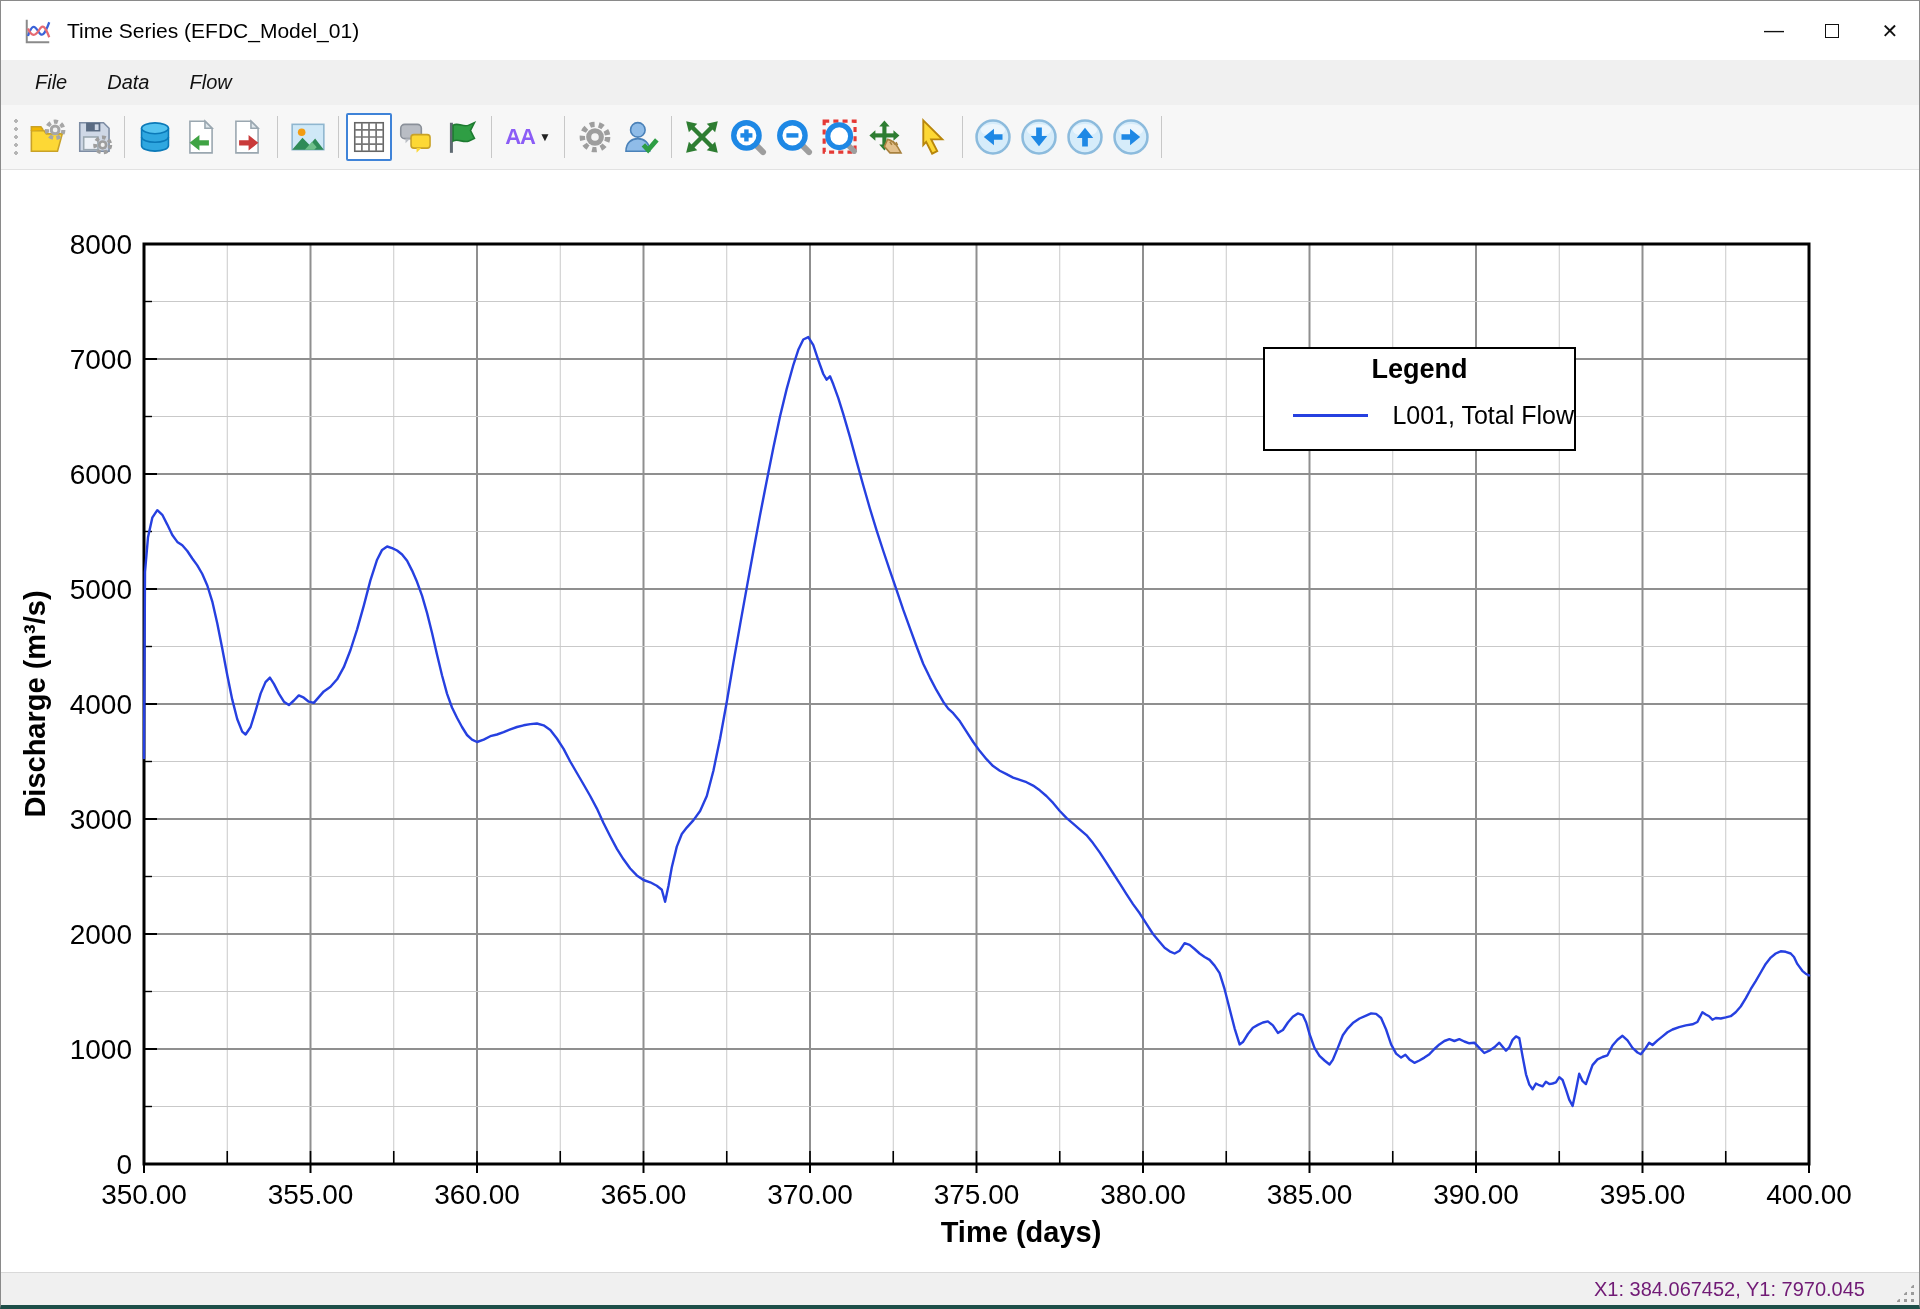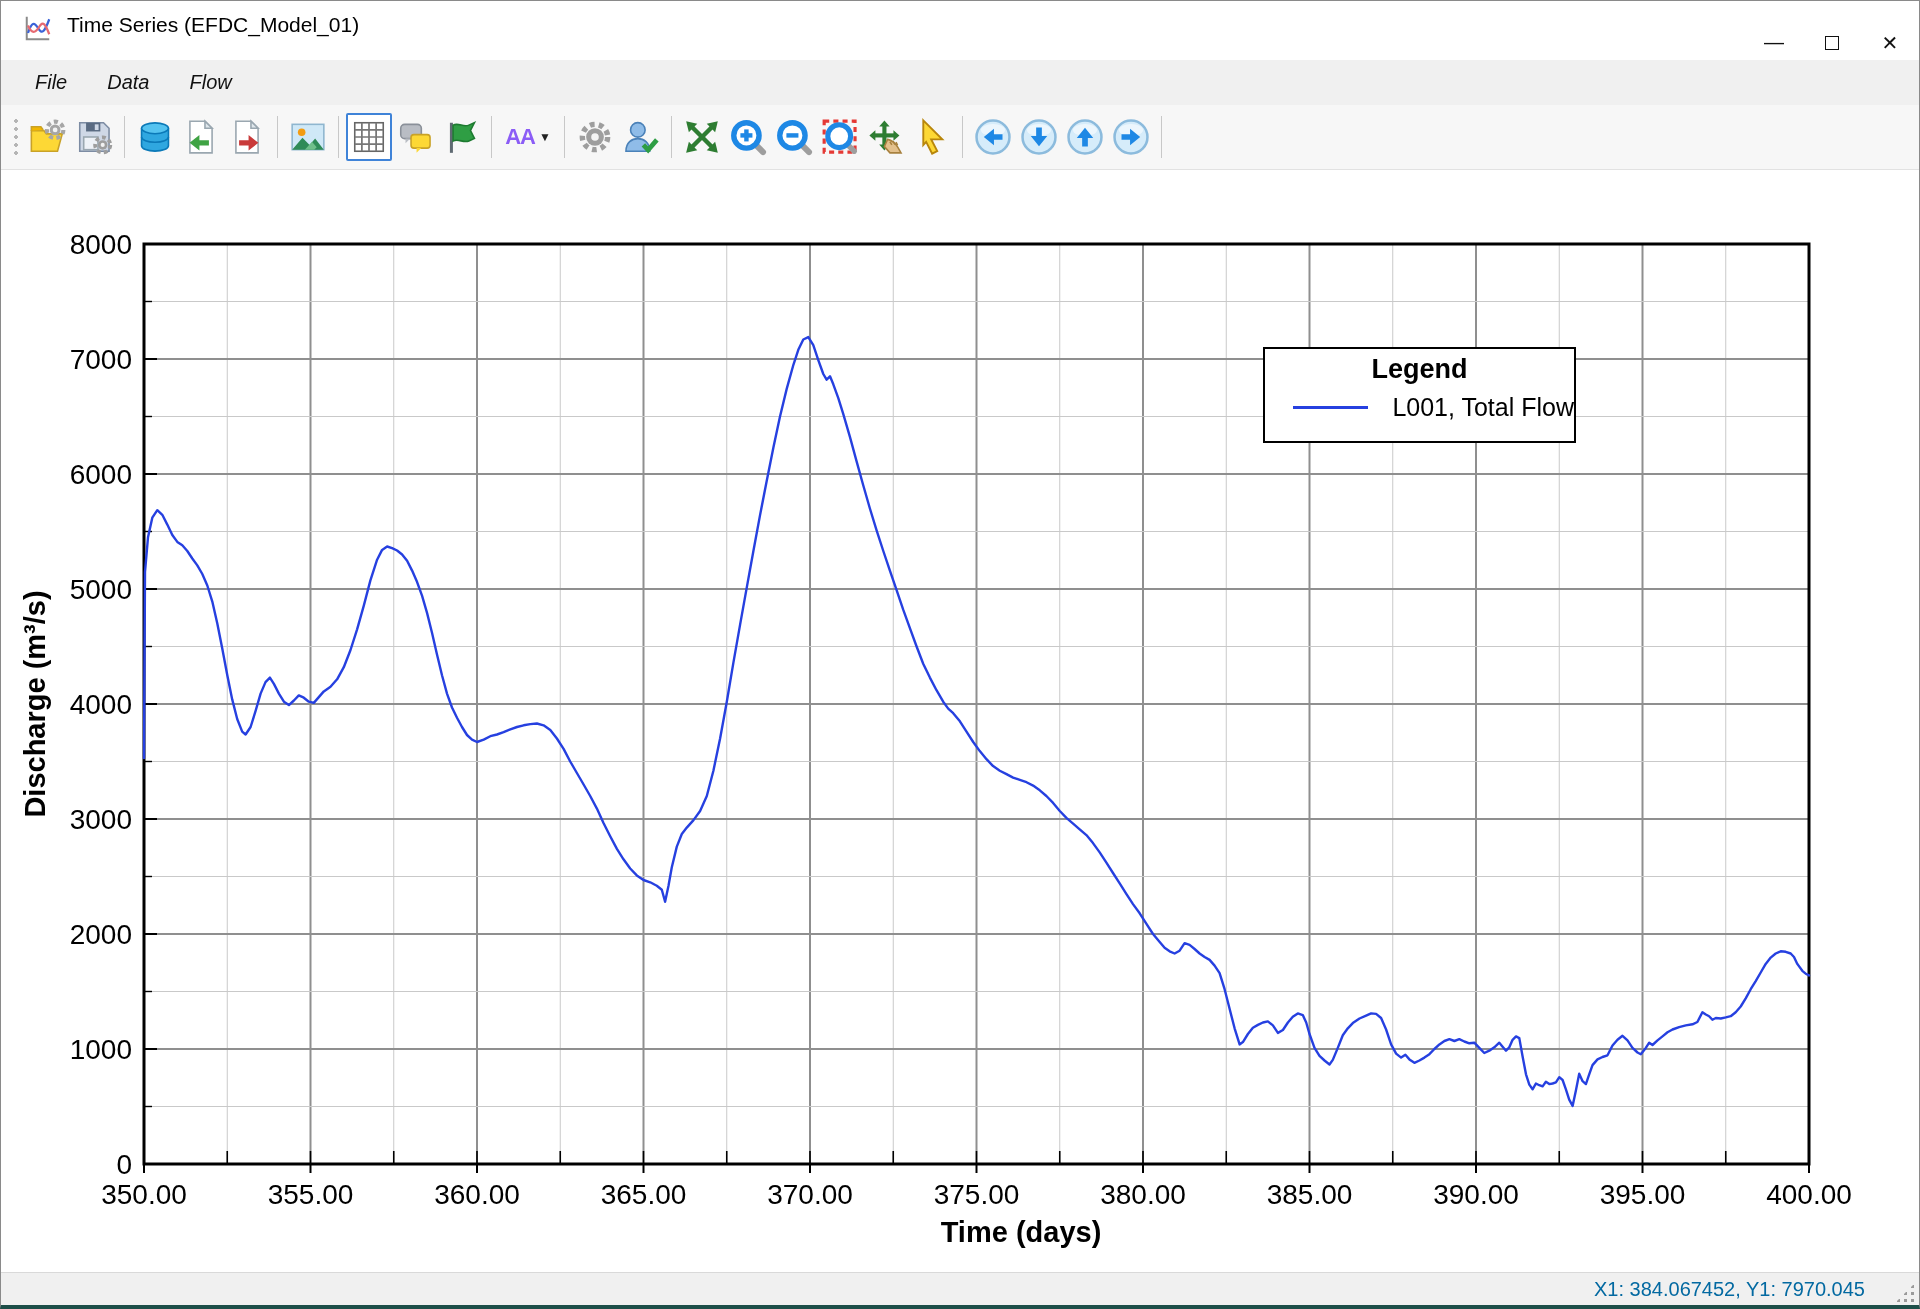--- a/index.html
+++ b/index.html
@@ -1,22 +1,22 @@
 <!DOCTYPE html>
 <html><head>
 <meta charset="utf-8">
 <style>
   * { margin:0; padding:0; box-sizing:border-box; }
   html,body { width:1920px; height:1309px; background:#d4d4d4; font-family:"Liberation Sans", sans-serif; }
   .window { position:relative; width:1920px; height:1309px; background:#ffffff;
             border:1px solid #8a8a8a; border-bottom:4px solid #1d4e48; overflow:hidden; }
 
   
-  .titlebar { position:absolute; left:0; top:12px; width:100%; height:59px; background:#ffffff;
-              display:flex; align-items:flex-start; }
+  .titlebar { position:absolute; left:0; top:0; width:100%; height:59px; background:#ffffff;
+              display:flex; align-items:center; }
   .titlebar .appicon { width:30px; height:30px; margin-left:22px; flex:0 0 auto; }
   .titlebar .title { margin-left:14px; font-size:21px; color:#000; }
   .win-controls { margin-left:auto; display:flex; height:100%; }
   .win-btn { width:58px; height:100%; display:flex; align-items:center; justify-content:center;
              font-size:20px; color:#111; cursor:default; }
   .max-box { width:14px; height:14px; border:1.6px solid #111; }
 
   
   .menubar { position:absolute; left:0; top:59px; width:100%; height:45px; background:#f0f0f0;
              display:flex; align-items:center; padding-left:14px; }
@@ -39,28 +39,28 @@
   
   .chart-panel { position:absolute; left:0; top:169px; width:1920px; height:1102px; background:#ffffff; }
   .chart-panel svg.plot { position:absolute; left:0; top:0; }
   .axis-title-x { position:absolute; left:975px; top:1062px; transform:translate(-50%,-50%);
                   font-size:29px; font-weight:bold; color:#000; white-space:nowrap;margin-left:45px; }
   .axis-title-y { position:absolute; left:34px; top:534px; transform:translate(-50%,-50%) rotate(-90deg);
                   font-size:29px; font-weight:bold; color:#000; white-space:nowrap; }
   .legend-box { position:absolute; left:1262px; top:177px; width:313px; background:#fff;
                 border:2px solid #000; padding:5px 0 19px 0; }
   .legend-title { text-align:center; font-size:27px; font-weight:bold; color:#000; }
-  .legend-row { display:flex; align-items:center; margin-top:8px; }
+  .legend-row { display:flex; align-items:center; margin-top:16px; }
   .legend-swatch { width:112px; border-top:3px solid #2640E0; margin-left:28px; }
   .legend-label { font-size:25px; color:#000; margin-left:24px; white-space:nowrap; }
 
   
   .statusbar { position:absolute; left:0; top:1271px; width:100%; height:34px; background:#f0f0f0;
                border-top:1px solid #d9d9d9; display:flex; align-items:center; justify-content:flex-end; }
-  .status-coords { font-size:20px; color:#0369a1; margin-right:54px; }
+  .status-coords { font-size:20px; color:#701a75; margin-right:54px; }
   .resize-grip { position:absolute; right:4px; bottom:3px; width:20px; height:20px;
                  background-image:radial-gradient(#9a9a9a 1.7px, transparent 1.8px);
                  background-size:7px 7px; clip-path:polygon(100% 0, 100% 100%, 0 100%); }
 </style>
 </head>
 <body>
 
 <div class="window">
 
   <div class="titlebar">

